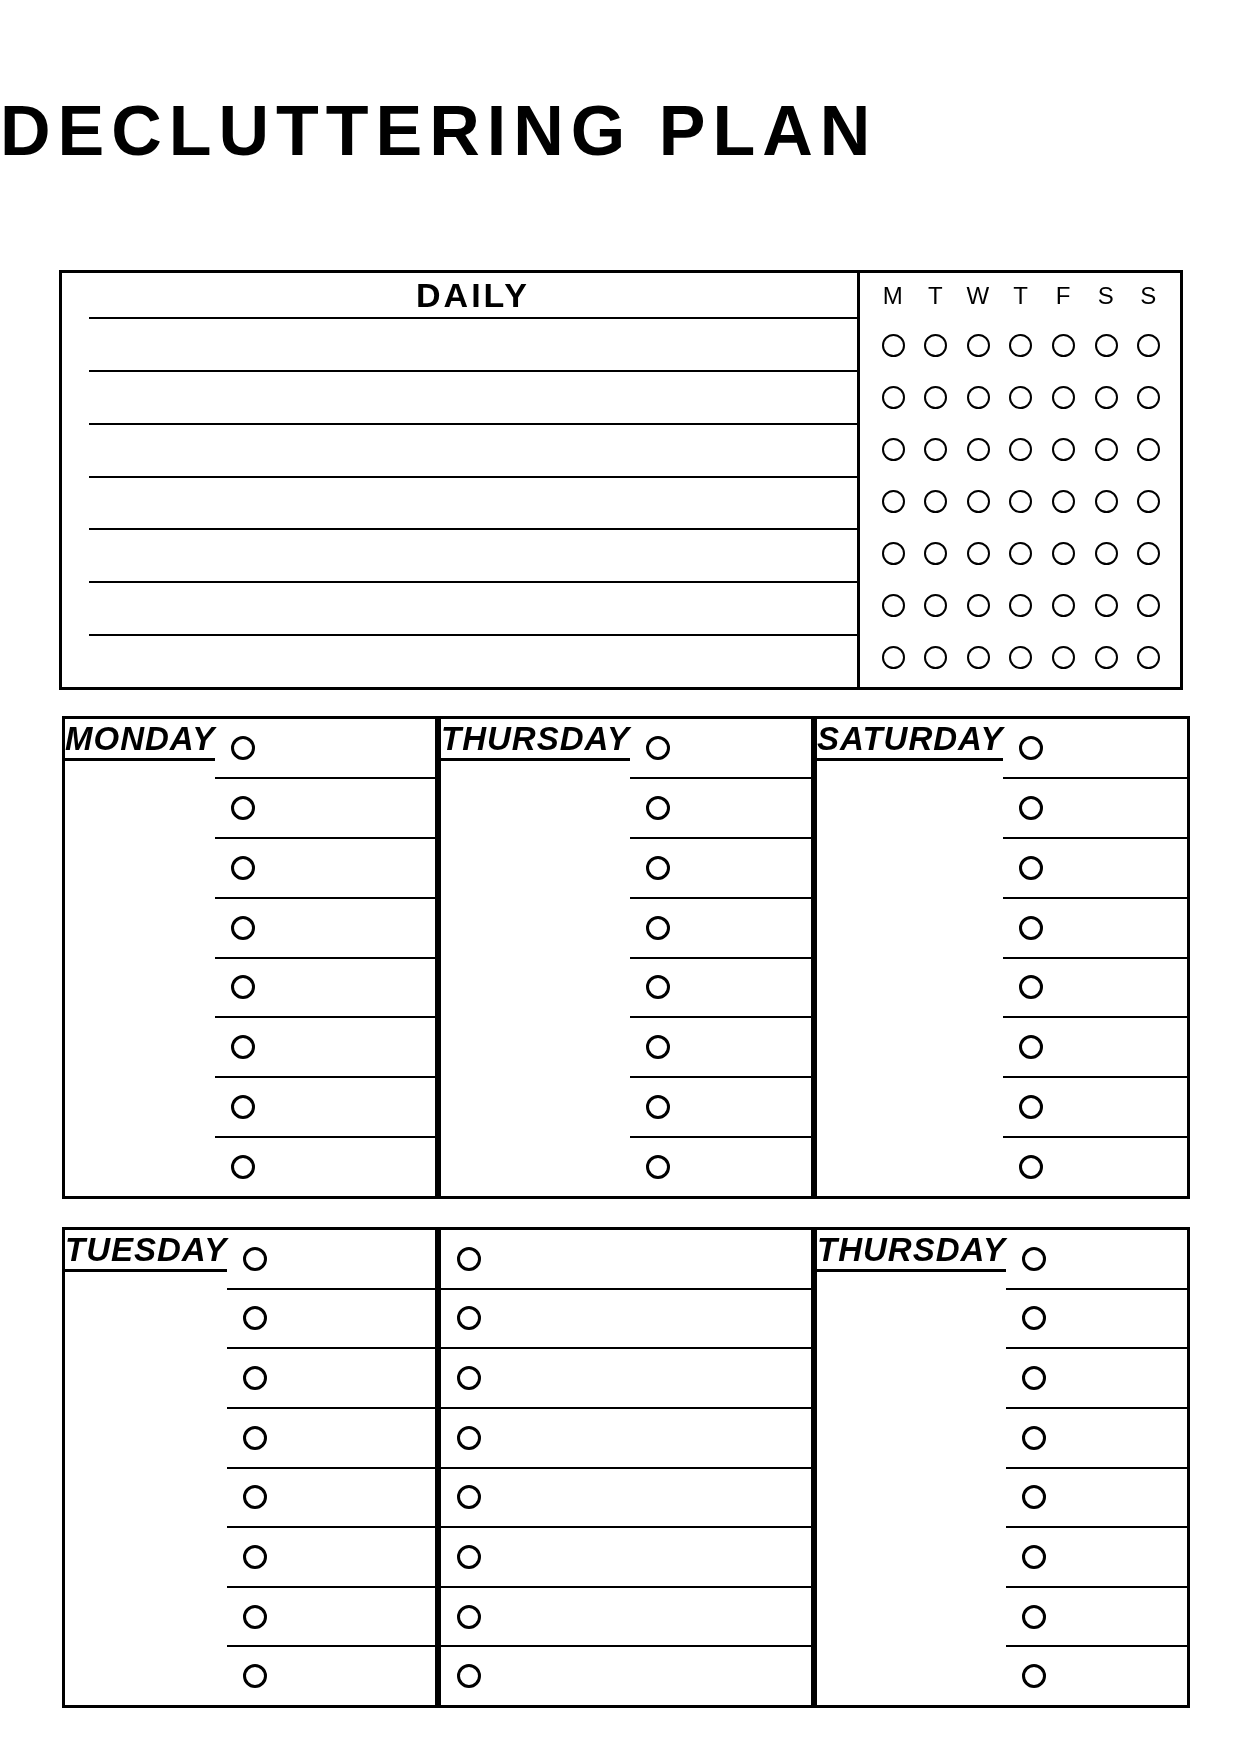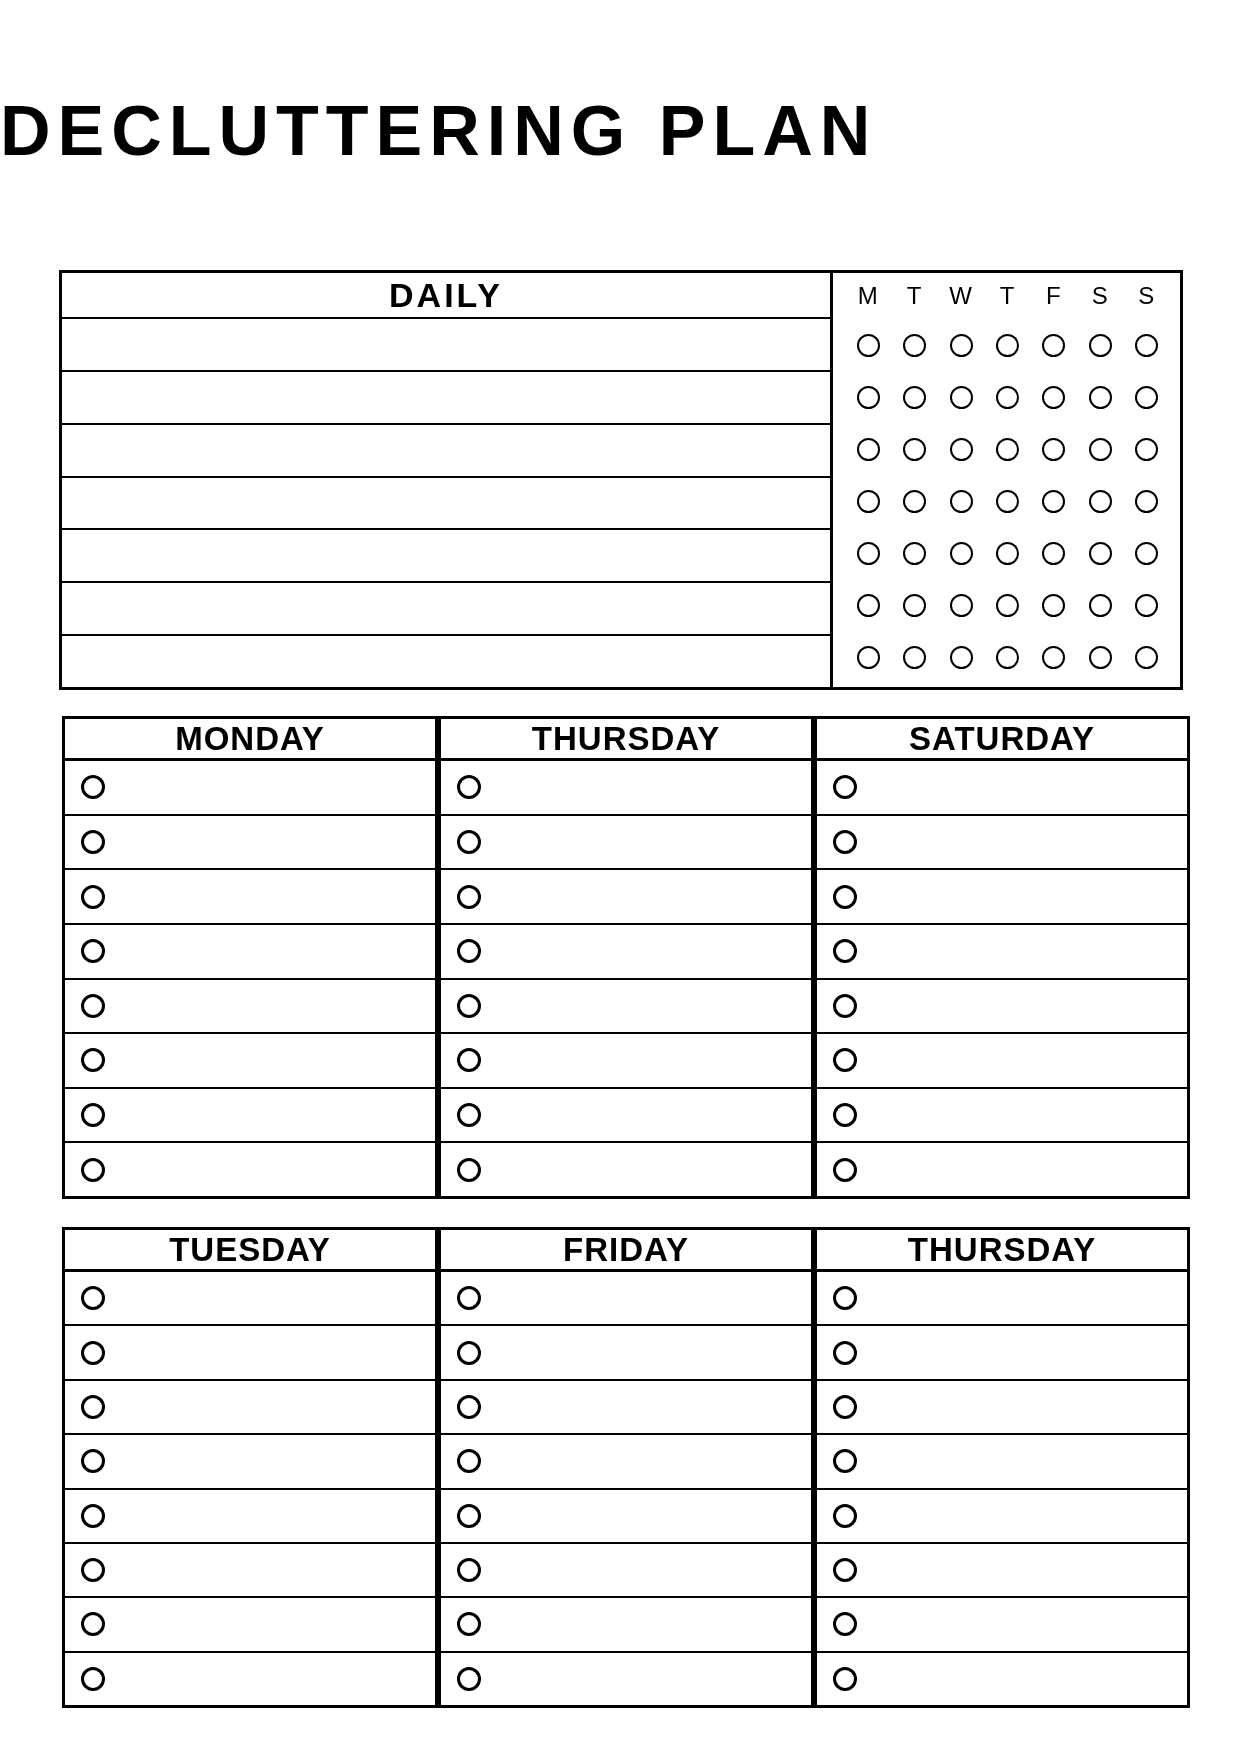--- a/index.html
+++ b/index.html
@@ -30,21 +30,21 @@
     position: absolute;
     left: 59px; top: 270px;
     width: 1124px; height: 420px;
     border: 3px solid var(--ink);
     display: flex;
     background: var(--paper);
   }
   .daily-left {
     width: 771px;
     border-right: 3px solid var(--ink);
-    display: flex; flex-direction: column;
+    display: flex; flex-direction: column; margin-left: 27px;
   }
   .daily-header-cell {
     height: 46px;
     border-bottom: 2px solid var(--ink);
     display: flex; align-items: center; justify-content: center;
     font-size: 34px; font-weight: bold; letter-spacing: 3px;
   }
   .daily-rows { flex: 1; display: flex; flex-direction: column; }
   .daily-row { flex: 1; border-bottom: 2px solid var(--ink); cursor: text; }
   .daily-row:last-child { border-bottom: none; }
@@ -83,22 +83,23 @@
   .day-group {
     position: absolute;
     left: 62px; width: 1128px;
     display: flex; justify-content: space-between;
   }
   .day-group-1 { top: 716px; height: 483px; }
   .day-group-2 { top: 1227px; height: 481px; }
   .day-card {
     width: 421px;
     border: 3px solid var(--ink);
-    display: flex; flex-direction: column;
+    display: flex; flex-direction: row;
     background: var(--paper);
+    font-style: italic;
   }
   .day-header {
     height: 42px;
     border-bottom: 3px solid var(--ink);
     display: flex; align-items: center; justify-content: center;
     font-size: 33px; font-weight: bold; letter-spacing: 1px;
   }
   .day-rows { flex: 1; display: flex; flex-direction: column; }
   .day-row {
     flex: 1;
@@ -307,21 +308,20 @@
           </div>
           <div class="day-row">
             <span class="circle task-circle"></span>
           </div>
           <div class="day-row">
             <span class="circle task-circle"></span>
           </div>
         </div>
       </section>
       <section class="day-card">
-        <div class="day-header">FRIDAY</div>
         <div class="day-rows">
           <div class="day-row">
             <span class="circle task-circle"></span>
           </div>
           <div class="day-row">
             <span class="circle task-circle"></span>
           </div>
           <div class="day-row">
             <span class="circle task-circle"></span>
           </div>

